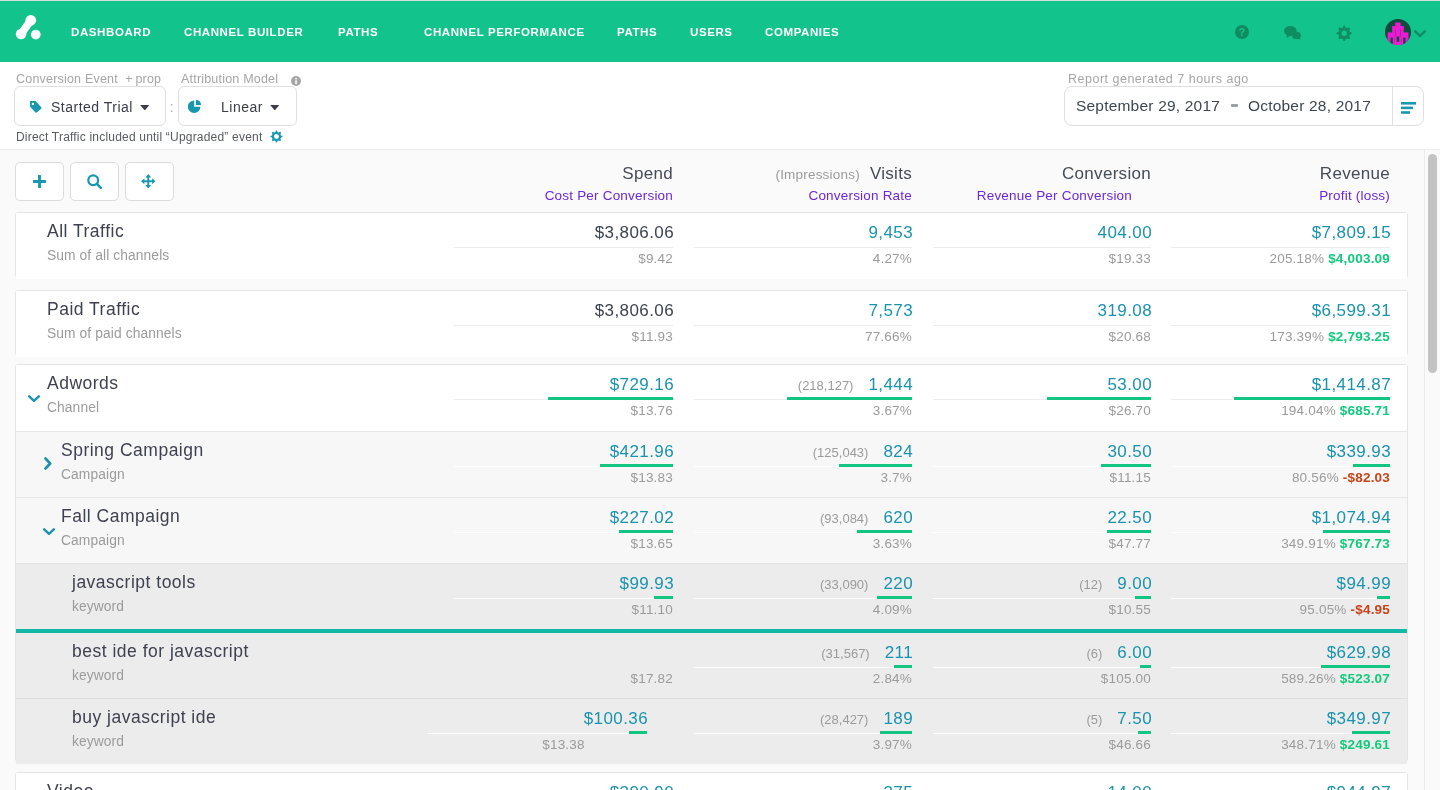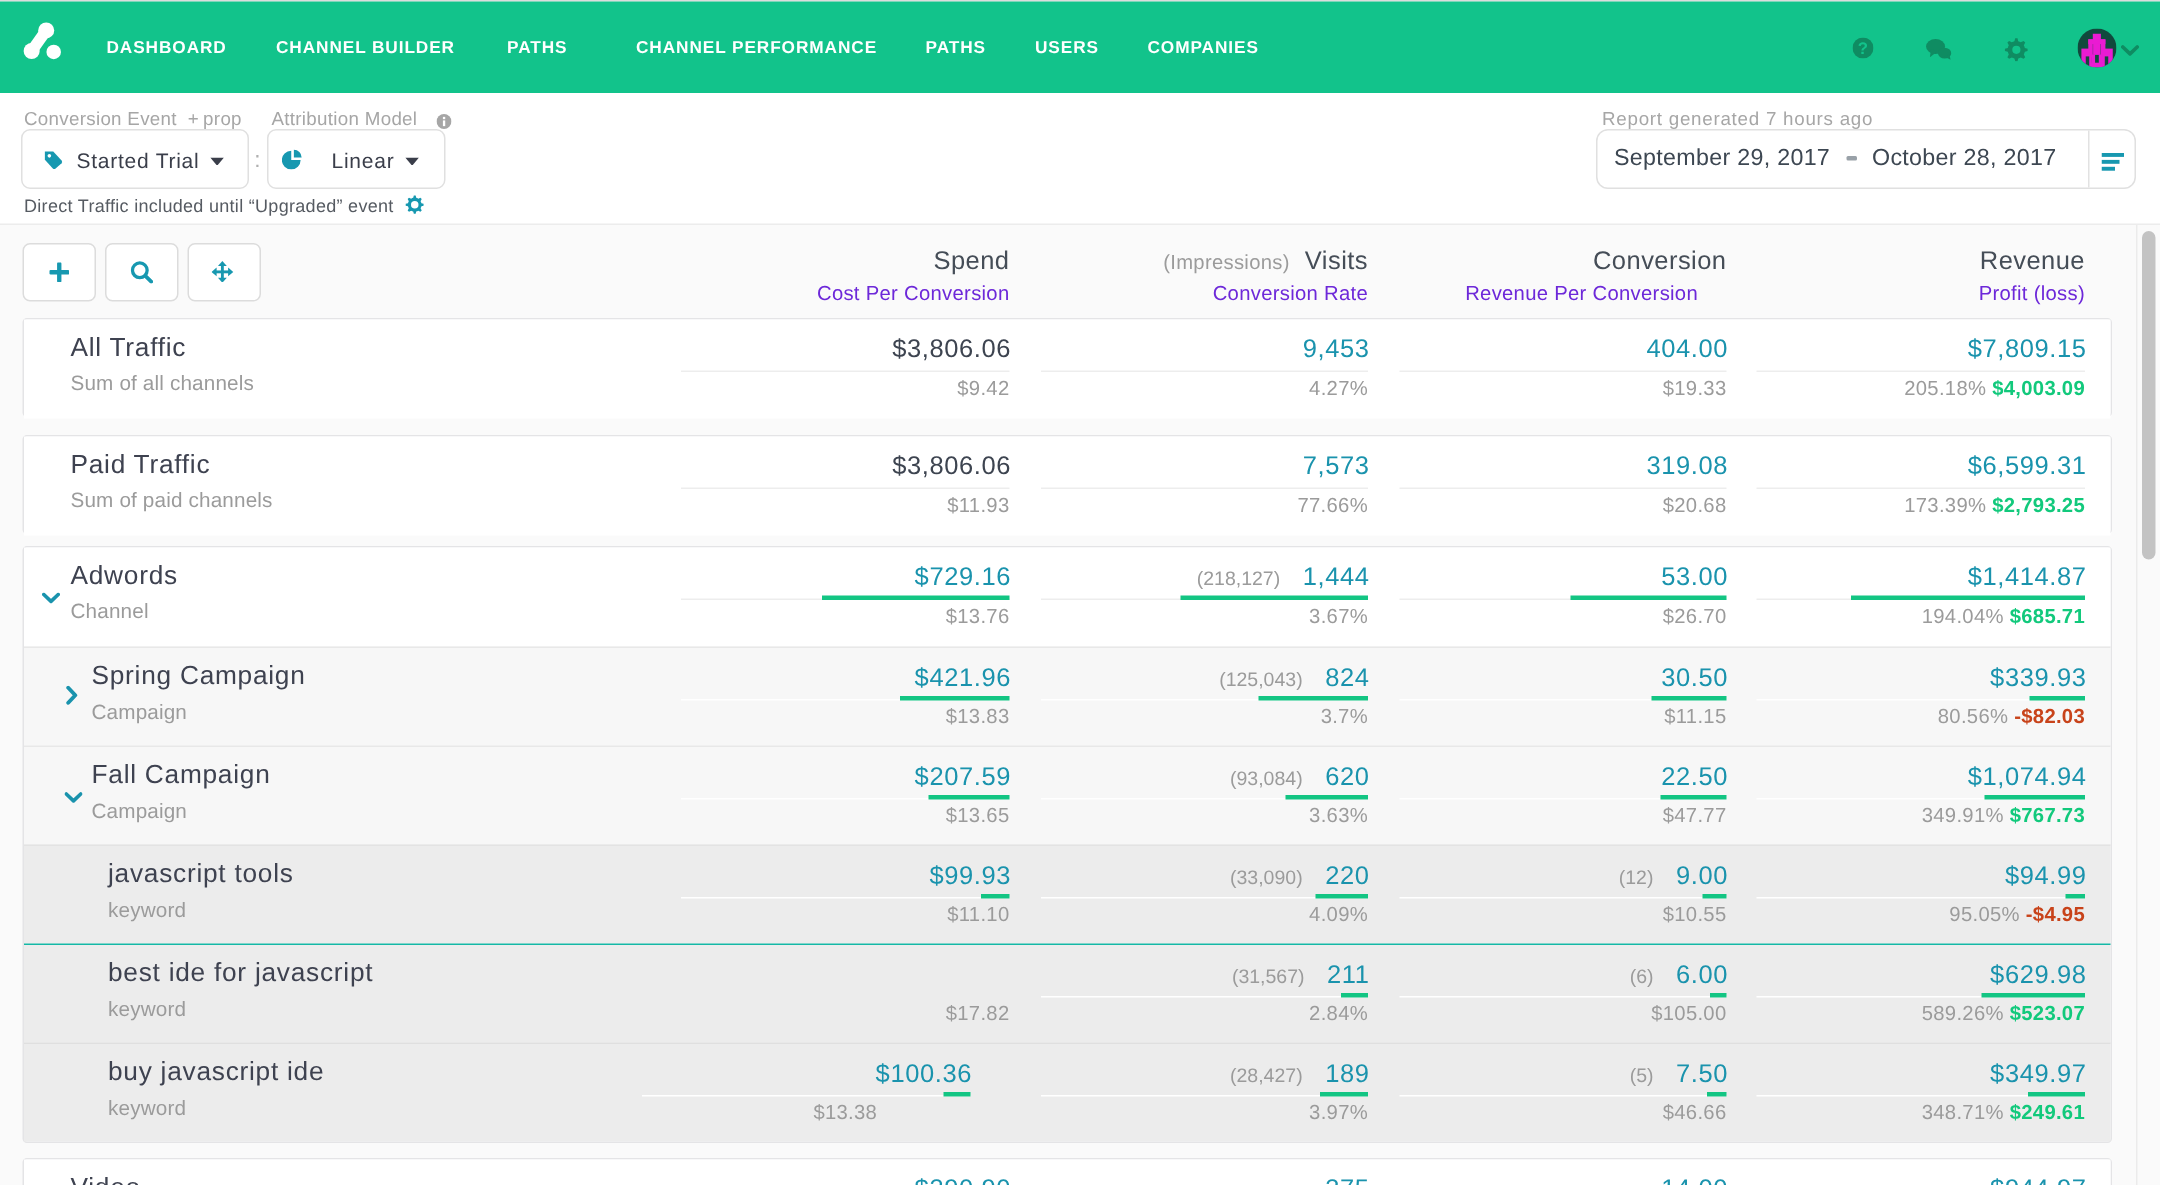--- a/index.html
+++ b/index.html
@@ -279,21 +279,21 @@
       </div>
       <div class="sval" style="left:1155px;width:219px;">80.56% <span class="neg">-$82.03</span></div>
     </div>
     <div class="row" style="background:#f7f7f7;border-top:1px solid #e8e8e8;height:65px;">
       <div class="title" style="left:45px">Fall Campaign</div>
       <div class="sub" style="left:45px">Campaign</div>
       <svg class="chev" style="left:26.5px;top:29.5px" width="12" height="8" viewBox="0 0 12 8">
         <path d="M1.2 1.3 L6 5.9 L10.8 1.3" fill="none" stroke="#1a93ad" stroke-width="2.4" stroke-linecap="round" stroke-linejoin="round"></path>
       </svg>
       <div class="cell gcell" style="left:438px;width:219px;">
-        <div class="val">$207.59</div>
+        <div class="val">$227.02</div>
         <div class="bar" style="width:54px"></div>
       </div>
       <div class="sval" style="left:438px;width:219px;">$13.65</div>
       <div class="cell gcell" style="left:678px;width:218px;">
         <div class="val"><span class="imp">(93,084)</span>620</div>
         <div class="bar" style="width:55px"></div>
       </div>
       <div class="sval" style="left:678px;width:218px;">3.63%</div>
       <div class="cell gcell" style="left:917px;width:218px;">
         <div class="val">22.50</div>
@@ -323,21 +323,21 @@
         <div class="val"><span class="imp">(12)</span>9.00</div>
         <div class="bar" style="width:16px"></div>
       </div>
       <div class="sval" style="left:917px;width:218px;">$10.55</div>
       <div class="cell gcell" style="left:1155px;width:219px;">
         <div class="val">$94.99</div>
         <div class="bar" style="width:13px"></div>
       </div>
       <div class="sval" style="left:1155px;width:219px;">95.05% <span class="neg">-$4.95</span></div>
     </div>
-    <div class="row" style="background:#ececec;border-top:1px solid #14b8a6;height:65px;">
+    <div class="row" style="background:#ececec;border-top:4px solid #14b8a6;height:65px;">
       <div class="title" style="left:56px">best ide for javascript</div>
       <div class="sub" style="left:56px">keyword</div>
       <div class="sval" style="left:438px;width:219px;">$17.82</div>
       <div class="cell gcell" style="left:678px;width:218px;">
         <div class="val"><span class="imp">(31,567)</span>211</div>
         <div class="bar" style="width:18px"></div>
       </div>
       <div class="sval" style="left:678px;width:218px;">2.84%</div>
       <div class="cell gcell" style="left:917px;width:218px;">
         <div class="val"><span class="imp">(6)</span>6.00</div>

